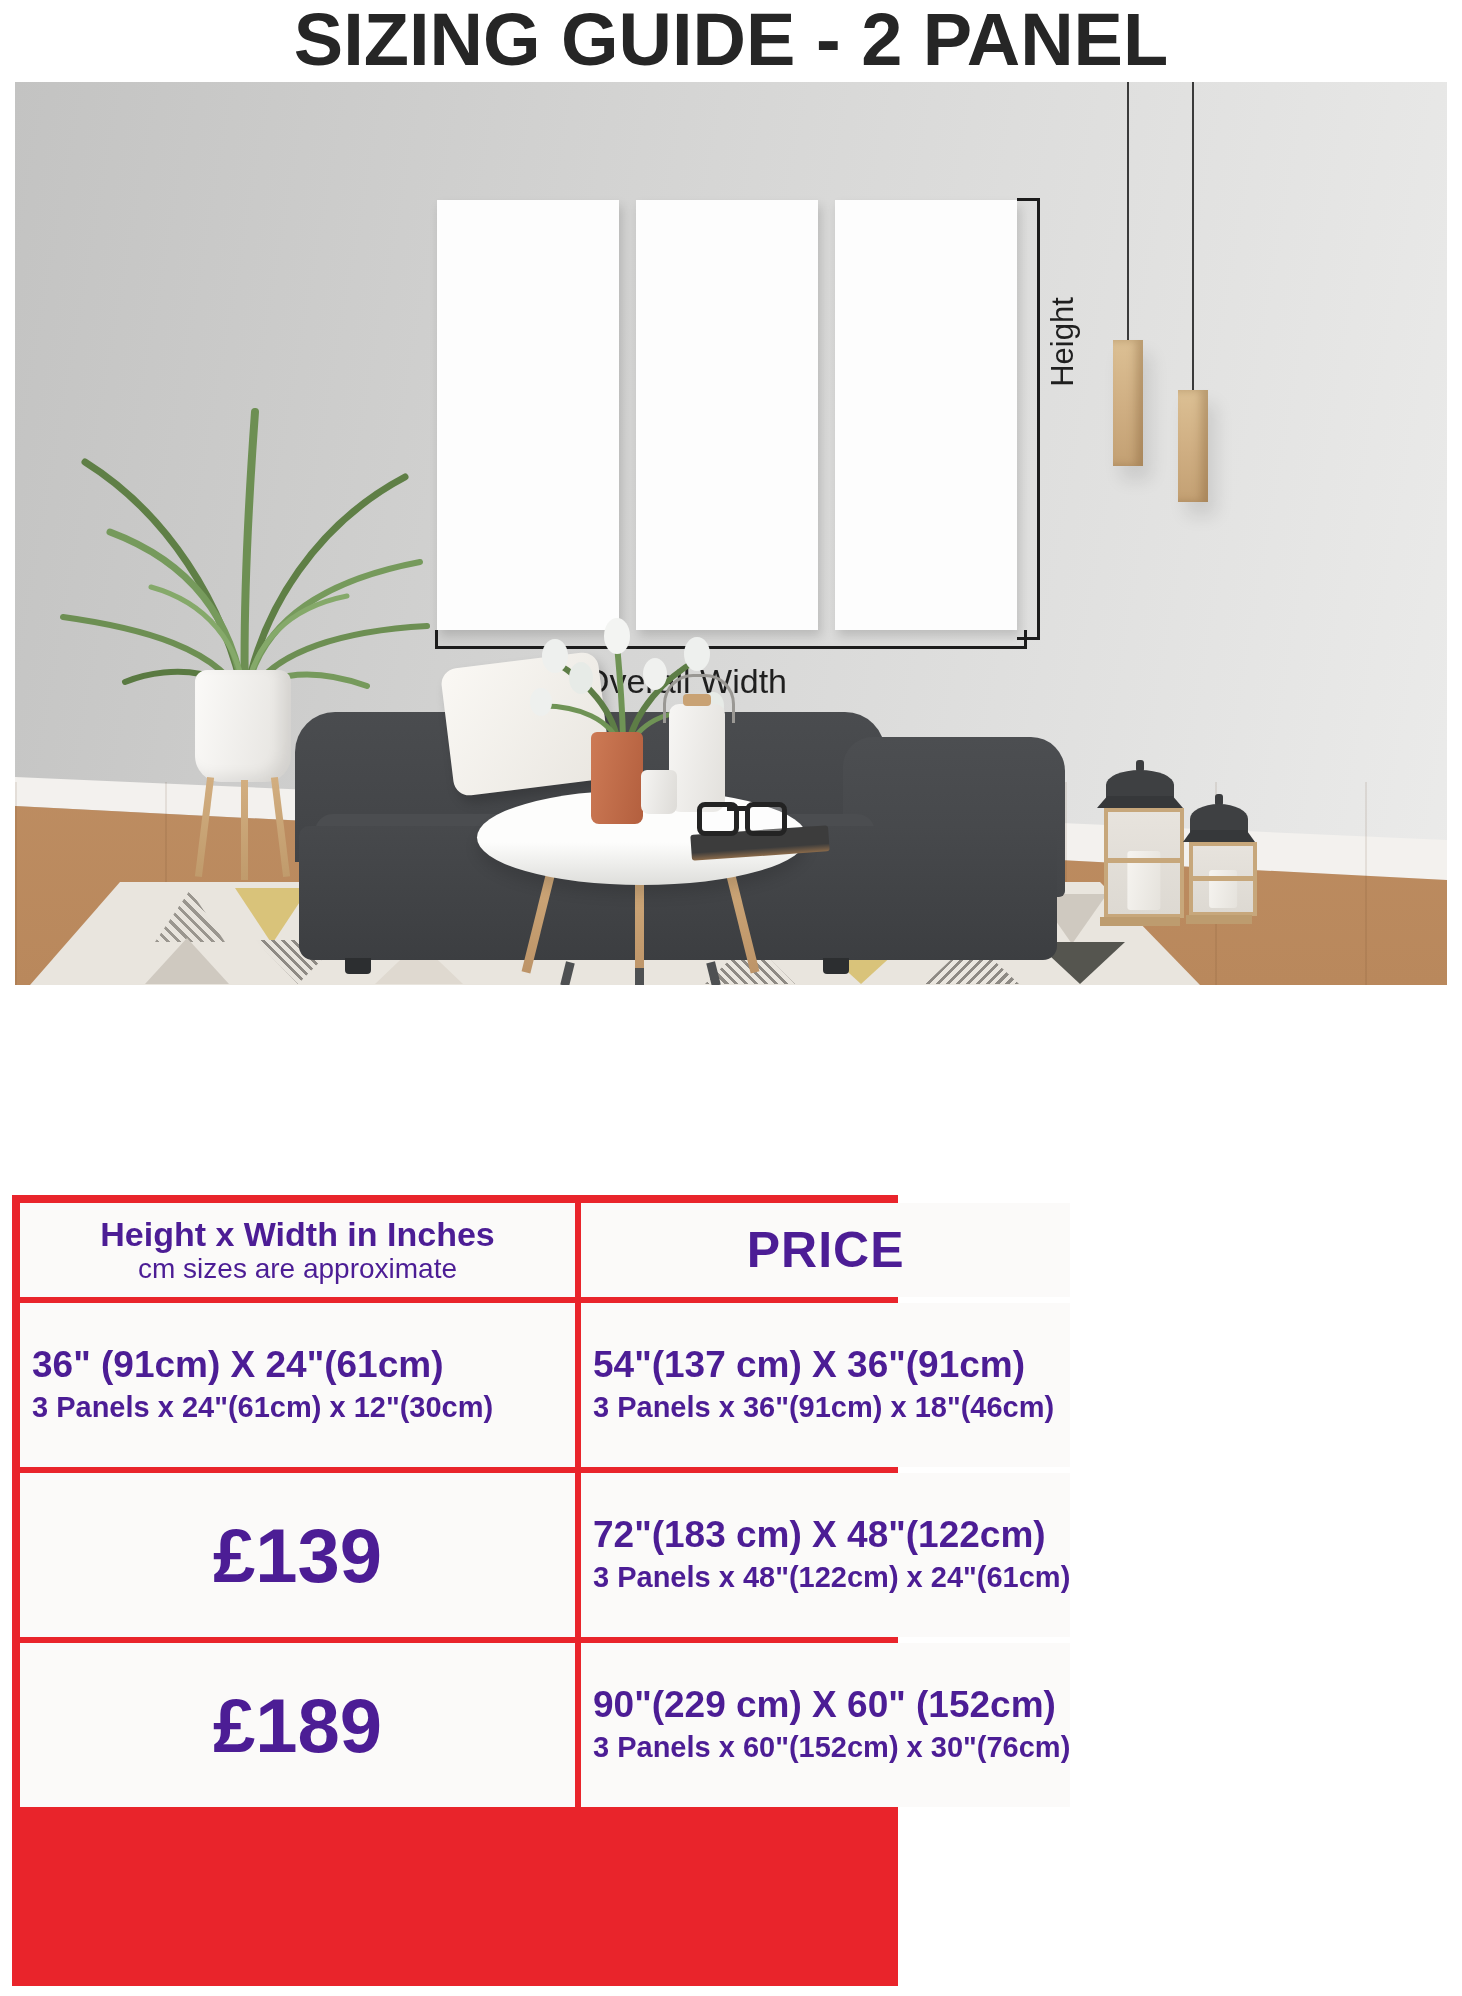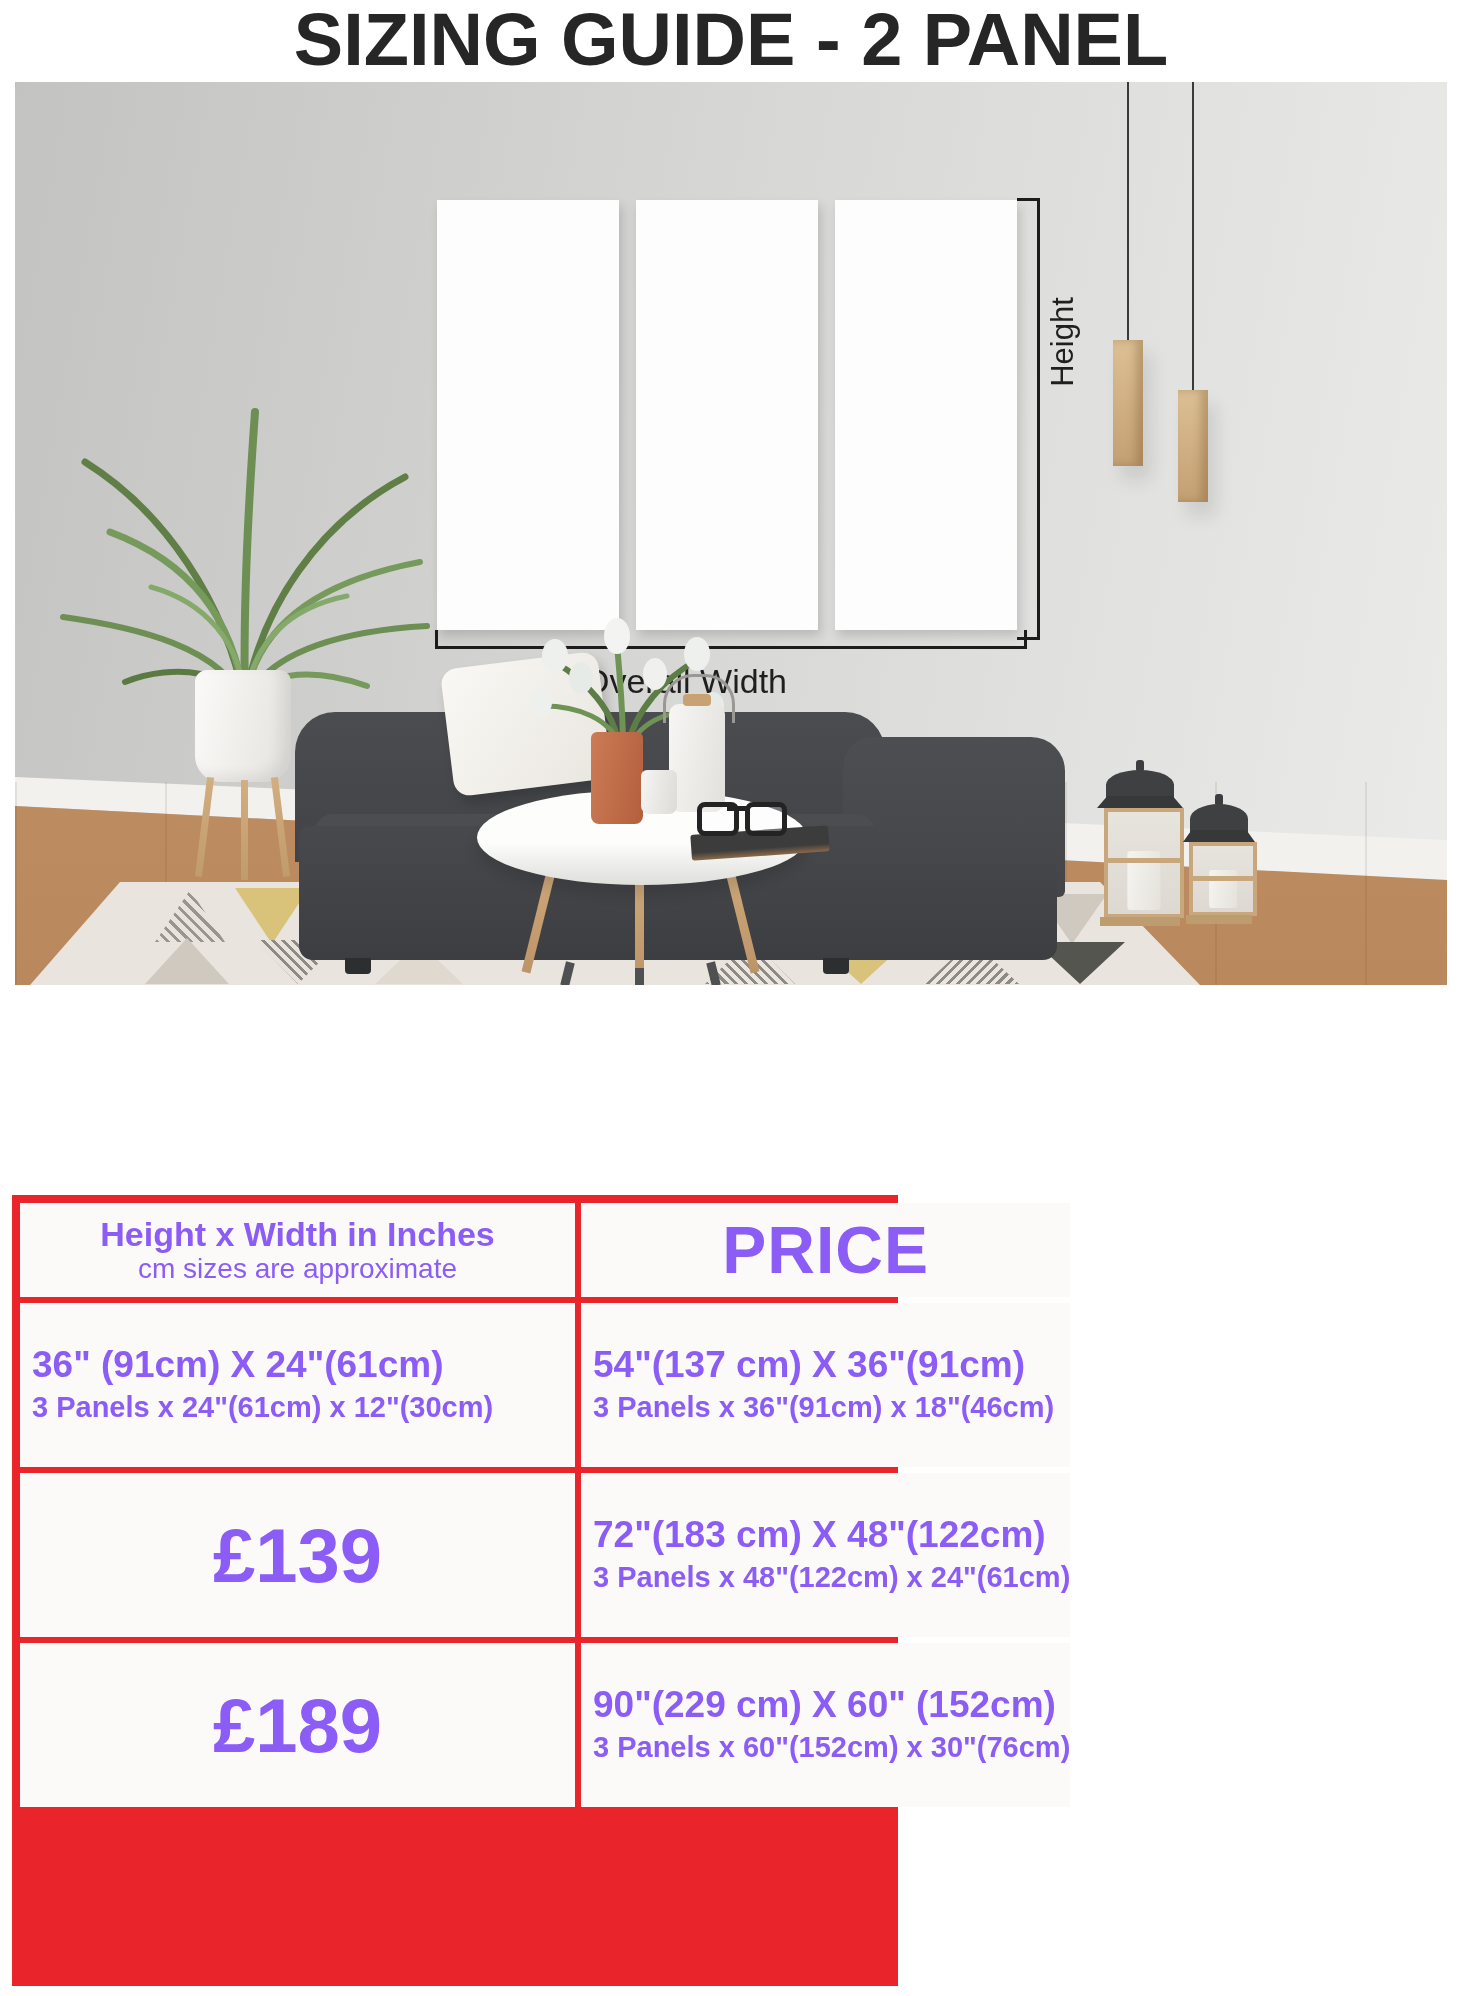--- a/index.html
+++ b/index.html
@@ -116,25 +116,25 @@
     background:linear-gradient(#e7e3dd,#ddd9d2);}
   .candle{position:absolute;left:50%;transform:translateX(-50%);bottom:4px;width:46%;height:58%;
     background:linear-gradient(100deg,#f6f4f0,#e5e2dc);border-radius:3px;}
   .midbar{position:absolute;left:0;top:45%;width:100%;height:5px;background:#c7a77b;}
   .lbase{position:absolute;left:4%;bottom:0;width:92%;height:9px;background:#bd9c6f;}
 
   
   .pricing{left:12px;top:1195px;width:886px;height:791px;background:#e9242b;
     border:8px solid #e9242b;display:grid;grid-template-columns:555px 1fr;
     grid-template-rows:94px 164px 164px 164px 1fr;grid-gap:6px;box-sizing:border-box;}
-  .cell{background:#fbfaf9;color:#8b5cf6;display:flex;flex-direction:column;justify-content:center;}
+  .cell{background:#fbfaf9;color:#4c1d95;display:flex;flex-direction:column;justify-content:center;}
   .c-head{align-items:center;text-align:center;}
   .head1{font-weight:700;font-size:34px;line-height:38px;}
   .head2{font-weight:400;font-size:28px;line-height:32px;}
-  .price-head{font-weight:700;font-size:66px;letter-spacing:1px;}
+  .price-head{font-weight:700;font-size:50px;letter-spacing:1px;}
   .c-size{align-items:flex-start;padding-left:12px;box-sizing:border-box;}
   .size-line{font-weight:700;font-size:37px;line-height:44px;white-space:nowrap;}
   .panels-line{font-weight:700;font-size:29px;line-height:40px;white-space:nowrap;}
   .c-price{align-items:center;font-weight:700;font-size:76px;}
 </style>
 </head>
 <body>
 
 <div class="abs page-title">SIZING GUIDE - 2 PANEL</div>
 

